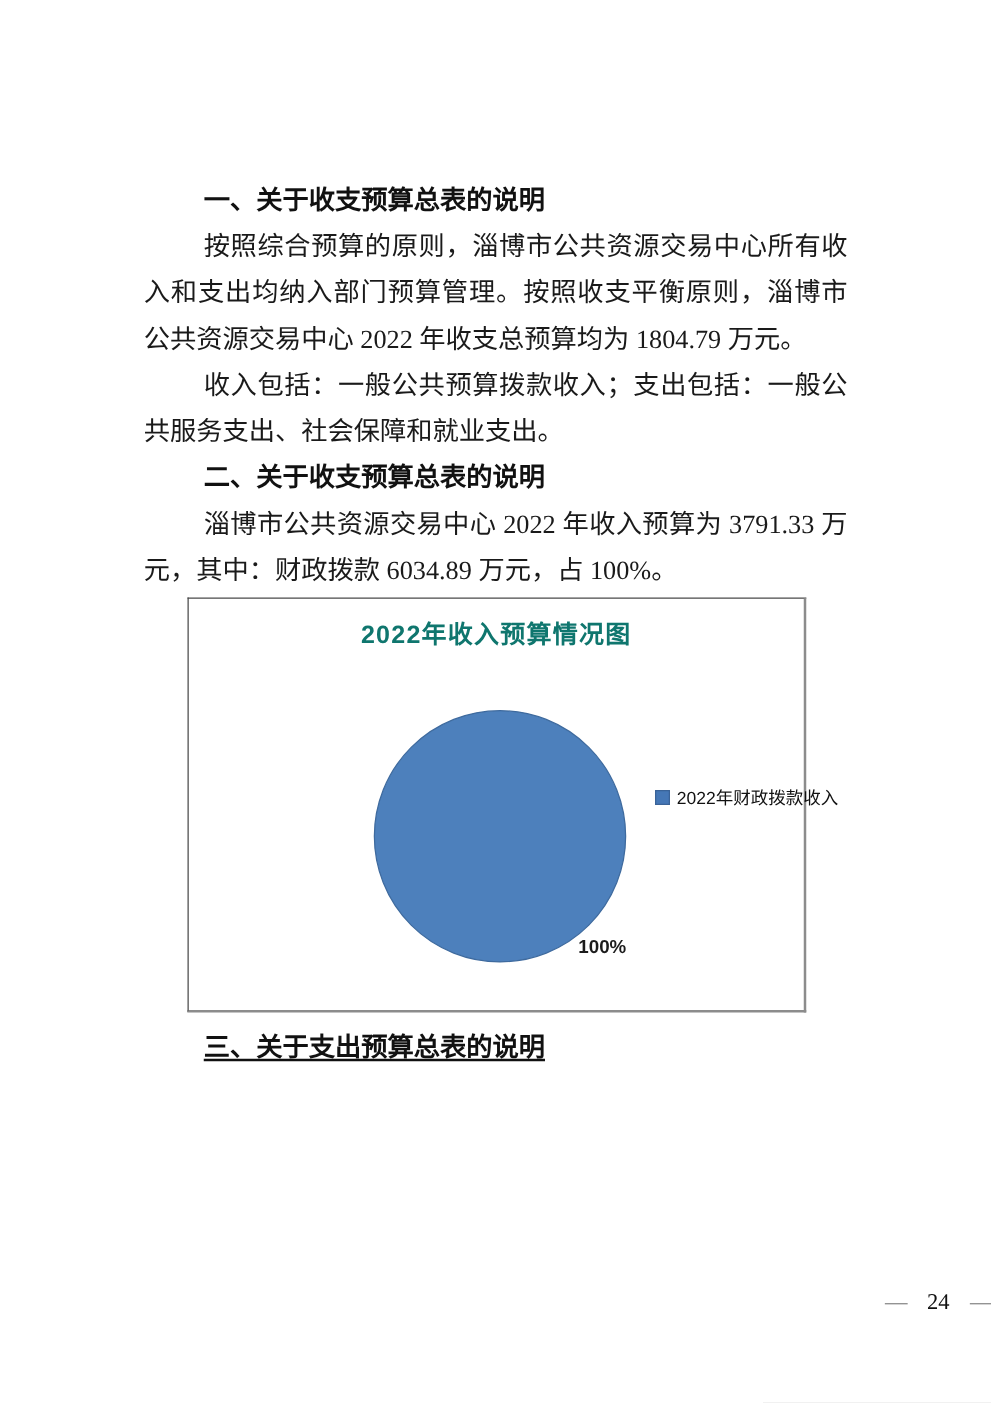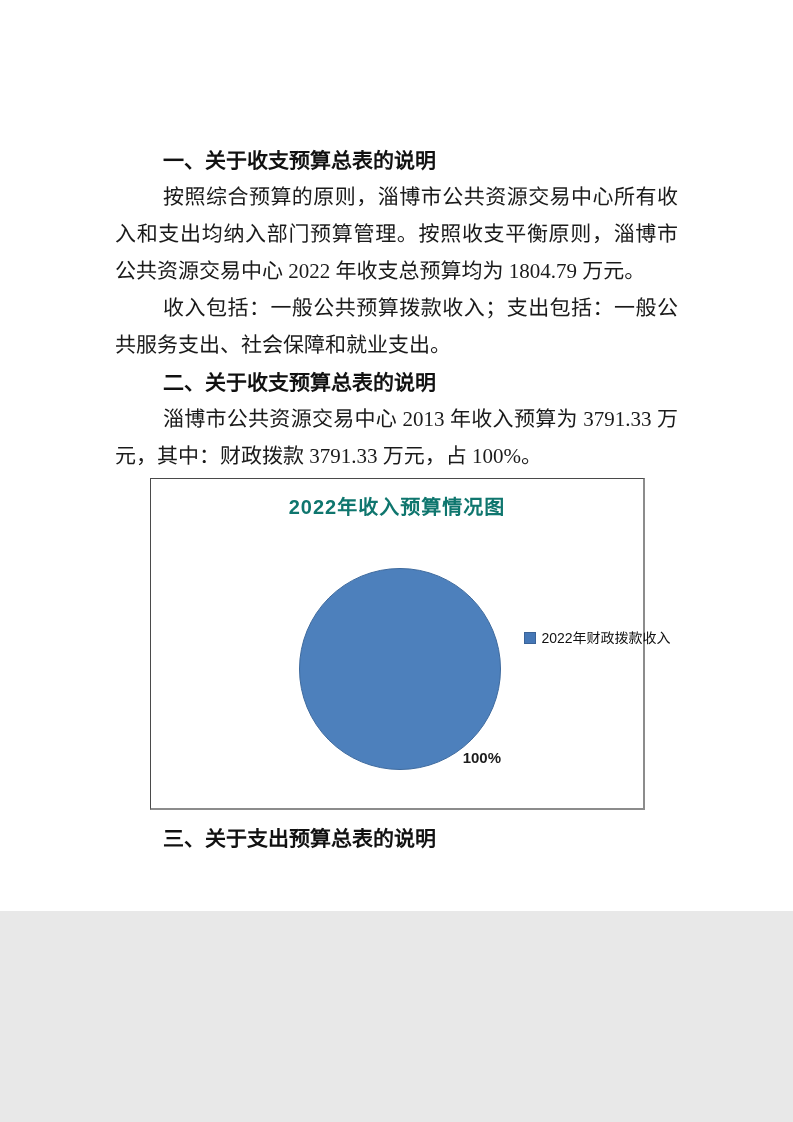--- a/index.html
+++ b/index.html
@@ -1,19 +1,19 @@
 <!DOCTYPE html>
 <html lang="zh-CN"><head>
 <meta charset="utf-8">
 <style>
   html, body { margin: 0; padding: 0; background: #e8e8e8; }
   .page {
     position: relative;
     width: 793px;
-    height: 911px;
+    height: 1122px;
     margin: 0 auto;
     background: #ffffff;
     overflow: hidden;
     font-family: "Liberation Serif", "DejaVu Serif", serif;
     color: #1a1a1a;
   }
   .content {
     position: absolute;
     left: 115px;
     top: 142px;
@@ -125,33 +125,33 @@
 <body>
 
 <div class="page">
   <div class="content">
 
     <h2 class="doc-heading">一、关于收支预算总表的说明</h2>
     <p class="doc-para">按照综合预算的原则，淄博市公共资源交易中心所有收入和支出均纳入部门预算管理。按照收支平衡原则，淄博市公共资源交易中心 2022 年收支总预算均为 1804.79 万元。</p>
     <p class="doc-para">收入包括：一般公共预算拨款收入；支出包括：一般公共服务支出、社会保障和就业支出。</p>
 
     <h2 class="doc-heading">二、关于收支预算总表的说明</h2>
-    <p class="doc-para">淄博市公共资源交易中心 2013 年收入预算为 3791.33 万元，其中：财政拨款 3791.33 万元，占 100%。</p>
+    <p class="doc-para">淄博市公共资源交易中心 2022 年收入预算为 3791.33 万元，其中：财政拨款 6034.89 万元，占 100%。</p>
 
     <div class="chart-figure">
       <div class="chart-title">2022年收入预算情况图</div>
       <div class="pie" style="background-color: rgb(77, 128, 188);"></div>
       <div class="pie-slice-label">100%</div>
       <div class="legend">
         <span class="legend-swatch" style="background-color: rgb(69, 119, 182);"></span>
         <span class="legend-label">2022年财政拨款收入</span>
       </div>
     </div>
 
-    <h2 class="doc-heading" style="margin-top:10px;">三、关于支出预算总表的说明</h2>
+    <h2 class="doc-heading" style="margin-top:10px;text-decoration:underline;">三、关于支出预算总表的说明</h2>
 
   </div>
 
   <div class="page-footer">
     <span class="footer-dash">—</span>
     <span class="footer-page-number">24</span>
     <span class="footer-dash">—</span>
   </div>
 </div>
 

